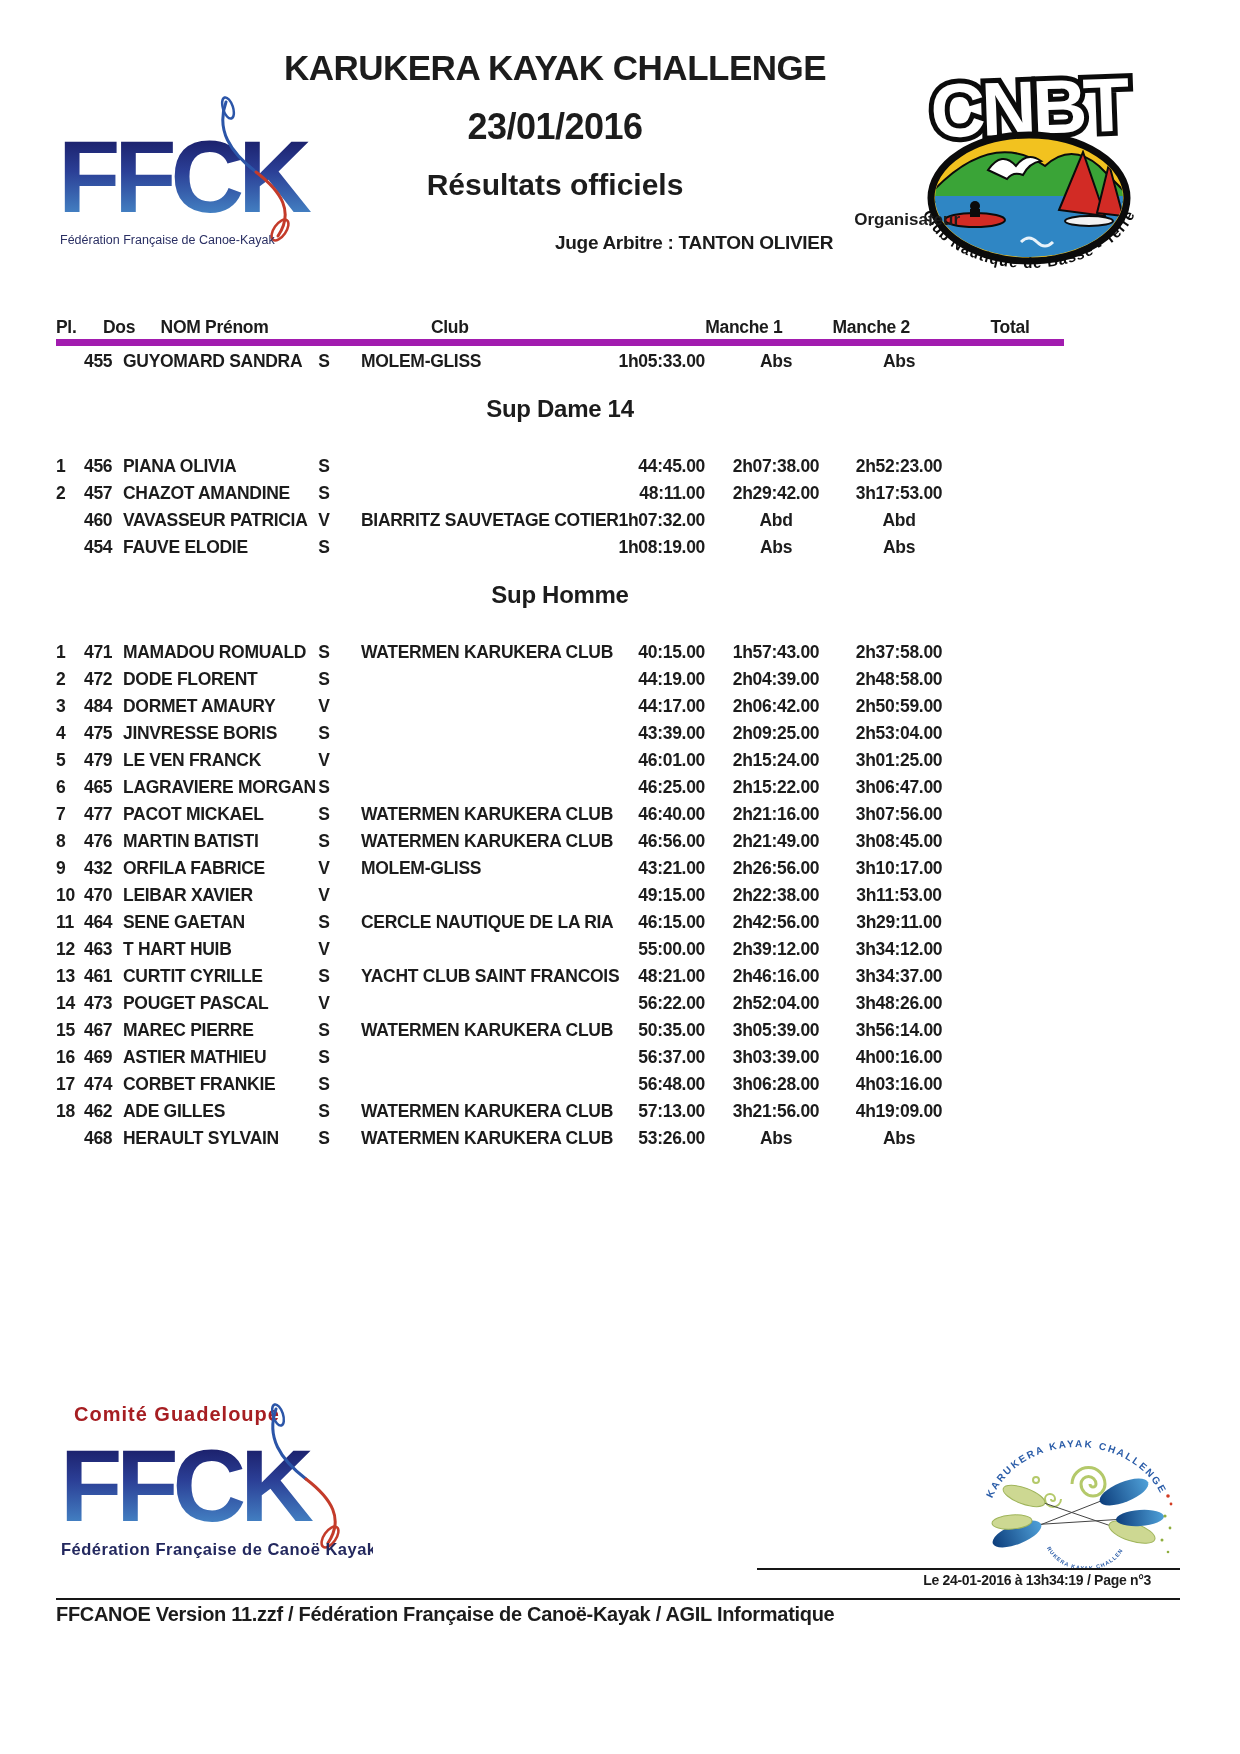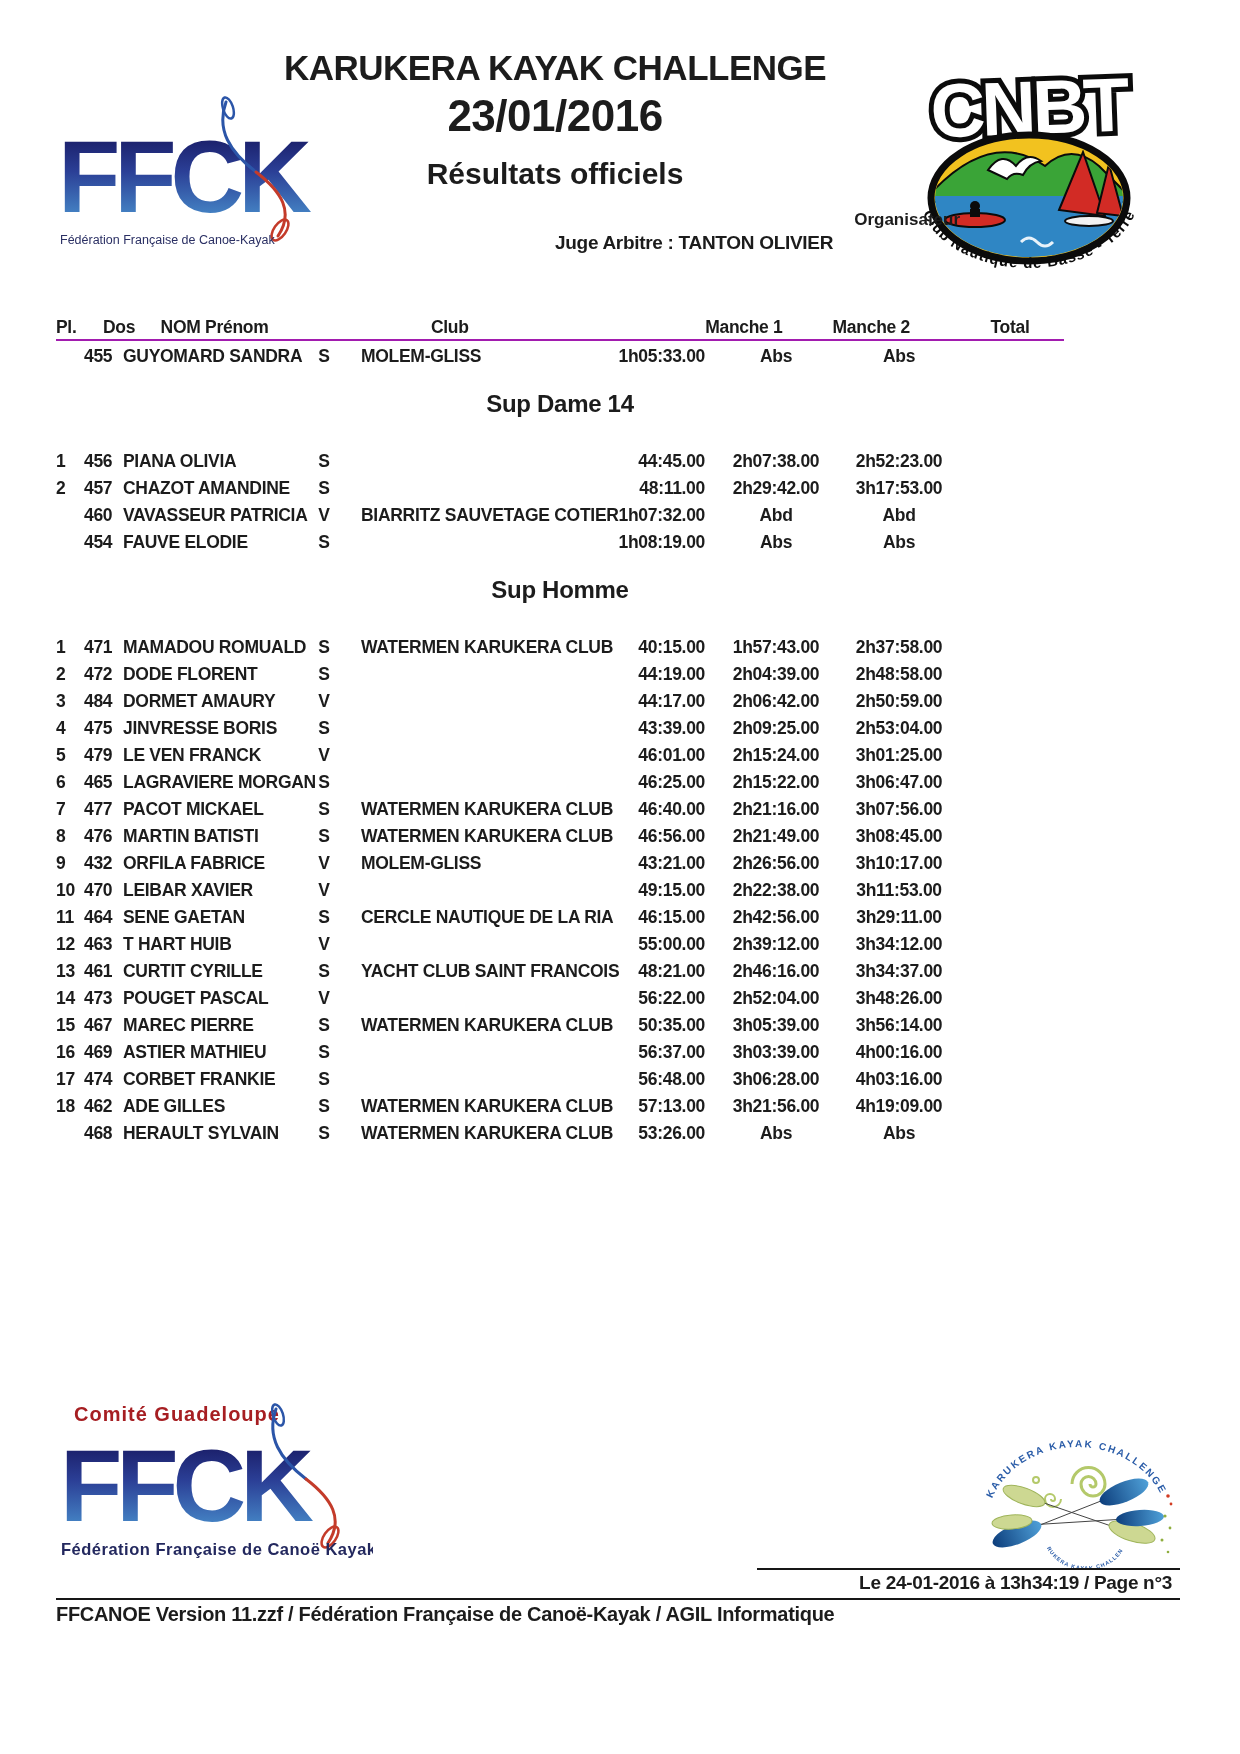--- a/index.html
+++ b/index.html
@@ -7,47 +7,47 @@
     position:relative; width:1240px; height:1754px; margin:0 auto;
     background:#ffffff; overflow:hidden;
     font-family:"Liberation Sans", sans-serif; font-weight:bold; color:#1c1c1c;
   }
   svg text{font-family:"Liberation Sans", sans-serif;}
 
   
   .logo-ffck-top{position:absolute; left:58px; top:96px; width:255px; height:160px;}
   .title-block{position:absolute; left:150px; top:50px; width:810px; text-align:center;}
   .doc-title{font-size:35px; line-height:36px; letter-spacing:-0.5px;}
-  .doc-date{font-size:44px; line-height:34px; margin-top:13px; letter-spacing:-0.5px;}
+  .doc-date{font-size:36px; line-height:34px; margin-top:24px; letter-spacing:-0.5px;}
   .doc-subtitle{font-size:30px; line-height:32px; margin-top:25px;}
   .logo-cnbt{position:absolute; left:893px; top:70px; width:272px; height:198px;}
   .organisateur{position:absolute; left:150px; top:210px; width:810px; text-align:right; font-size:17px;}
   .juge{position:absolute; left:555px; top:232px; font-size:19px; letter-spacing:-0.3px;}
 
   
   .rtable{position:absolute; left:56px; top:315px; width:1008px; font-size:17.5px; letter-spacing:-0.3px;}
-  .thead{display:flex; line-height:24px; border-bottom:2px solid #a21caf;gap:20px;}
+  .thead{display:flex; line-height:24px; border-bottom:7px solid #a21caf;gap:20px;}
   .trow{display:flex; line-height:27px;}
   .c{white-space:nowrap;}
   .c-pl{width:28px;}
   .c-dos{width:39px;}
   .c-name{width:188px;}
   .c-cat{width:26px; text-align:center;}
   .c-club{width:248px; margin-left:24px;}
   .c-m1{width:96px; text-align:right;}
   .c-m2{width:126px; text-align:center; margin-left:8px;}
   .c-total{width:112px; text-align:center; margin-left:4px;}
   .section-title{font-size:24px; line-height:28px; margin:20px 0 30px 0; letter-spacing:-0.3px;text-align:center;}
   .section.first .rows{margin-top:2px;}
 
   
   .logo-ffck-bottom{position:absolute; left:58px; top:1393px; width:315px; height:182px;}
   .logo-karukera{position:absolute; left:972px; top:1420px; width:210px; height:170px;}
   .line-short{position:absolute; left:757px; top:1568px; width:423px; height:0; border-top:2px solid #161616;}
-  .date-line{position:absolute; left:692px; top:1572px; width:480px; text-align:right; font-size:19px; letter-spacing:-0.3px;}
+  .date-line{position:absolute; left:671px; top:1572px; width:480px; text-align:right; font-size:14px; letter-spacing:-0.3px;}
   .line-full{position:absolute; left:56px; top:1598px; width:1124px; height:0; border-top:2px solid #161616;}
   .version-line{position:absolute; left:56px; top:1603px; font-size:20px; letter-spacing:-0.3px;}
 </style>
 </head>
 <body>
 
 <div class="page">
 
   <svg class="logo-ffck-top" viewBox="0 0 255 160">
     <defs>

